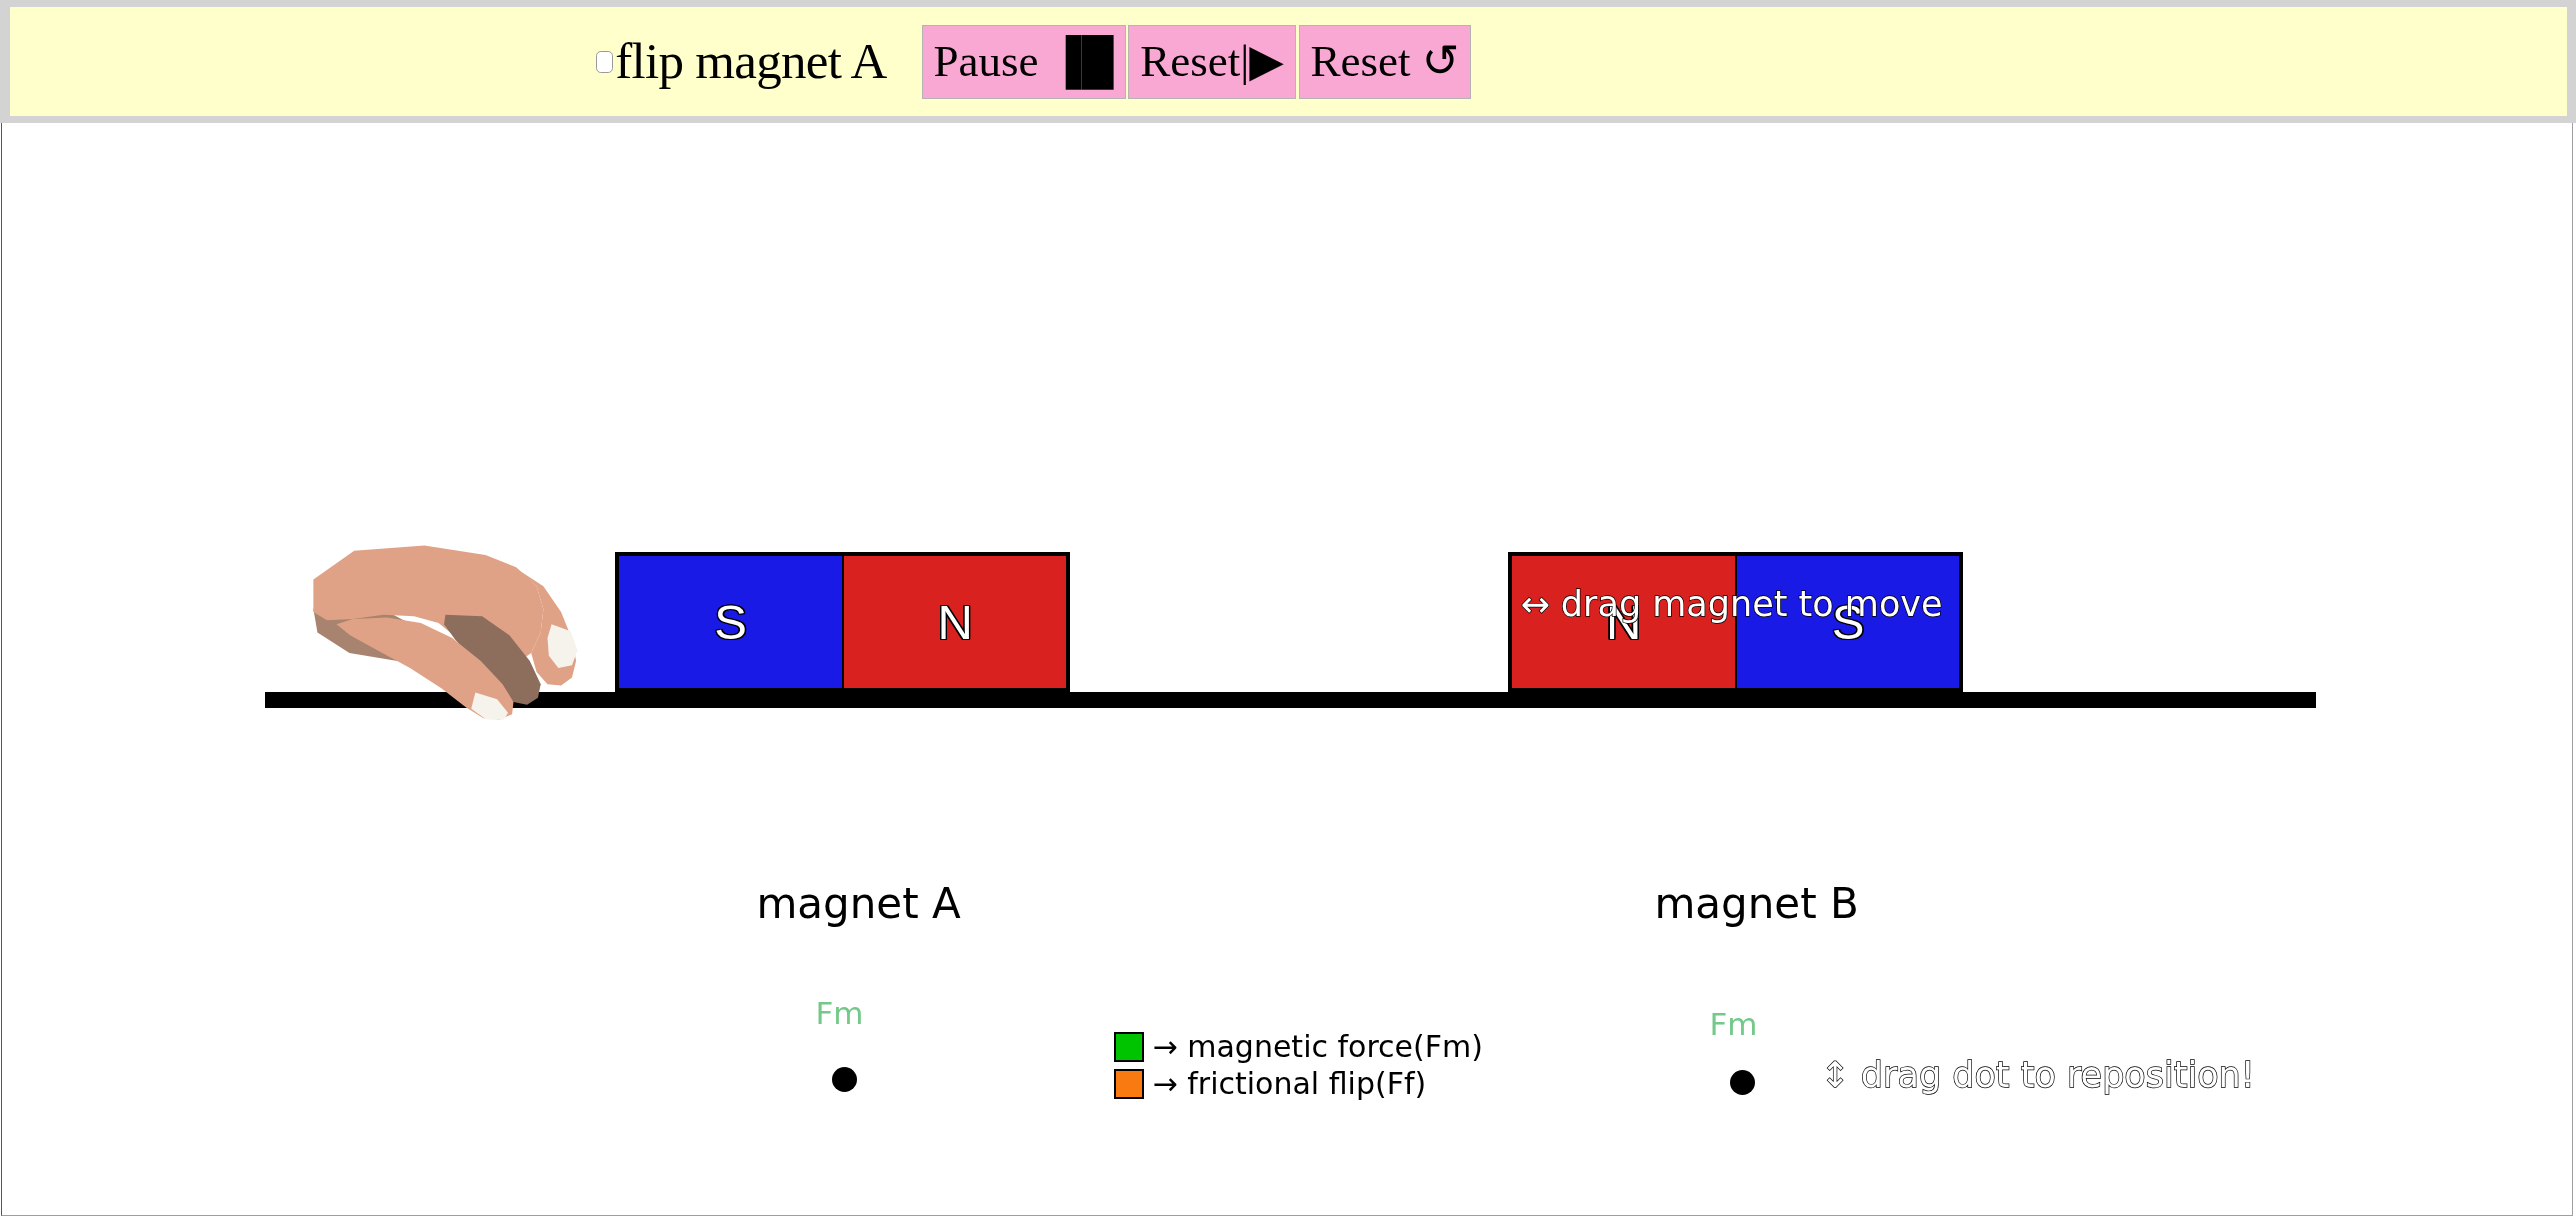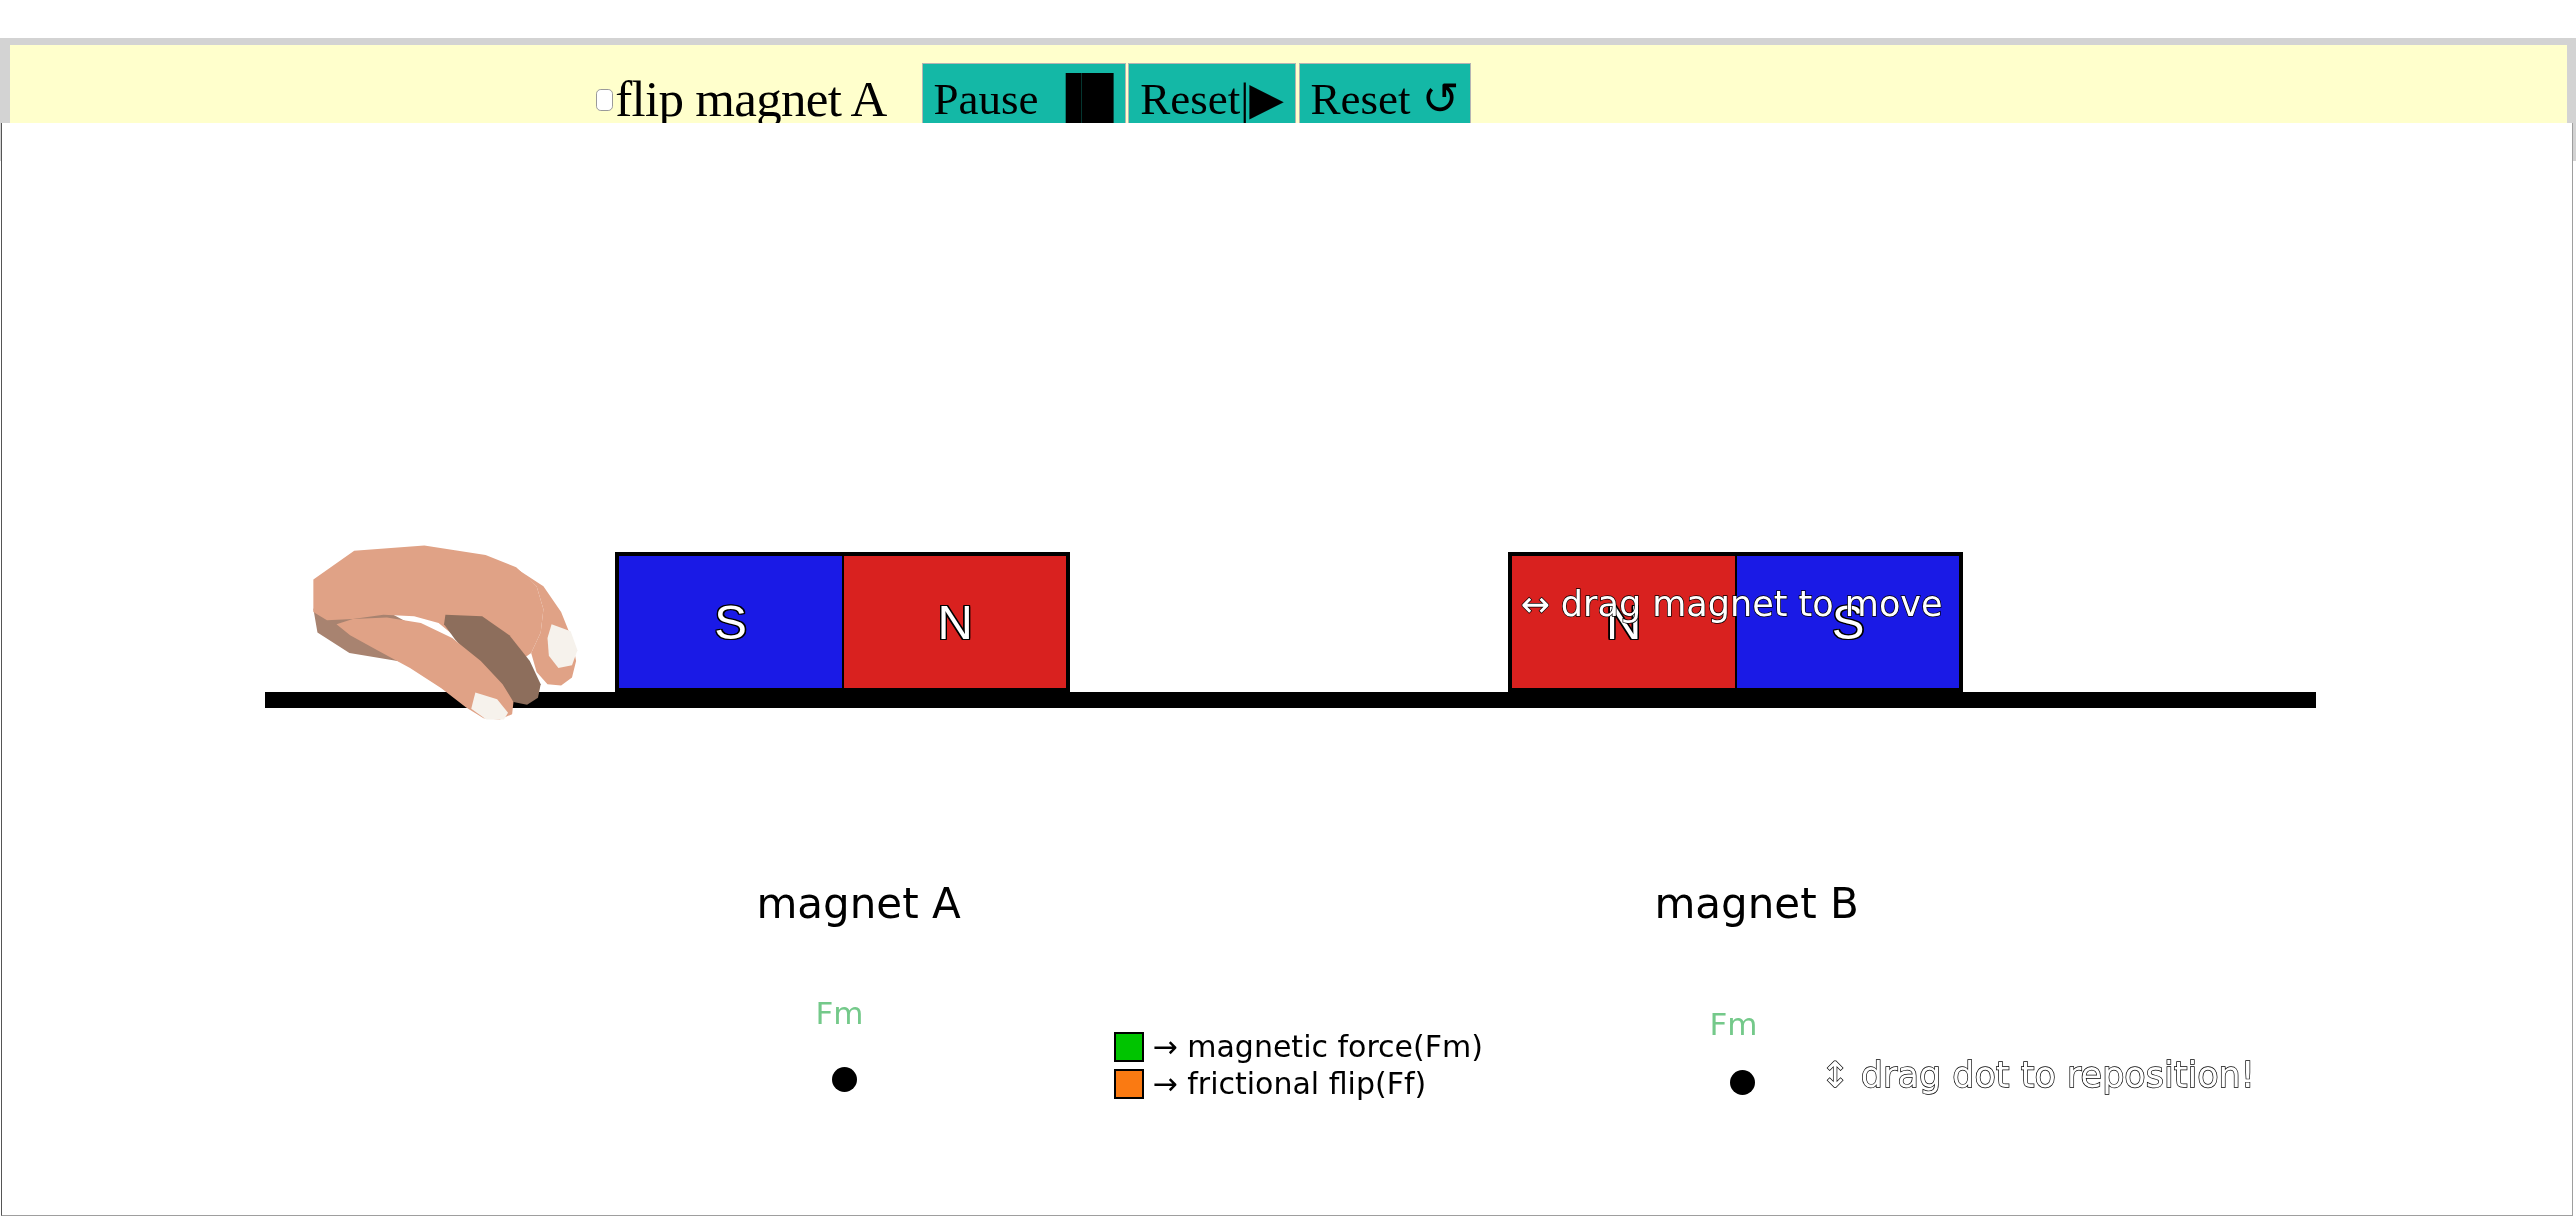--- a/index.html
+++ b/index.html
@@ -18,21 +18,20 @@
   
   #toolbar {
     position: absolute;
     left: 0;
     top: 0;
     width: 2576px;
     height: 123px;
     background: #d3d3d3;
     box-sizing: border-box;
     padding: 6.8px 9.5px;
-    margin-top: 38px;
   }
   #toolbar-inner {
     position: relative;
     width: 100%;
     height: 100%;
     background: #ffffcc;
     box-sizing: border-box;
   }
   .toolbar-row {
     position: absolute;
@@ -72,21 +71,21 @@
     letter-spacing: -0.7px;
   }
 
   .btn-group {
     display: flex;
     align-items: stretch;
     margin-left: 35px;
     height: 74px;
   }
   .sim-btn {
-    background: #14b8a6;
+    background: #f9a8d4;
     border: 1.4px solid #b4b4b4;
     box-sizing: border-box;
     font-family: "Liberation Serif", serif;
     font-size: 45px;
     color: #000000;
     line-height: 1;
     display: flex;
     align-items: center;
     justify-content: center;
     padding: 0 11px;

